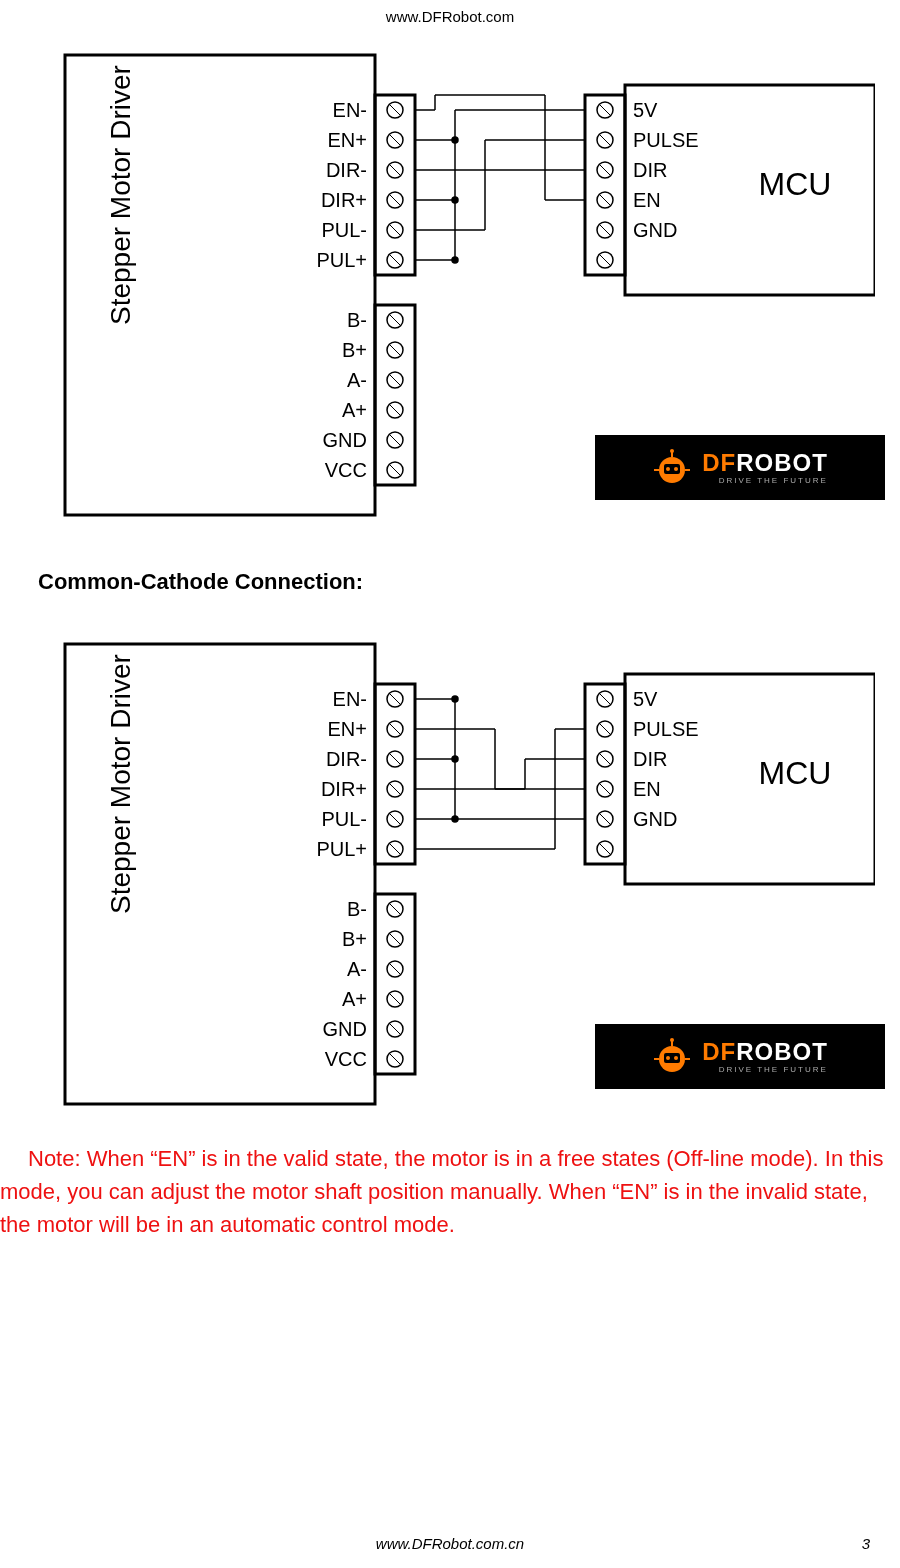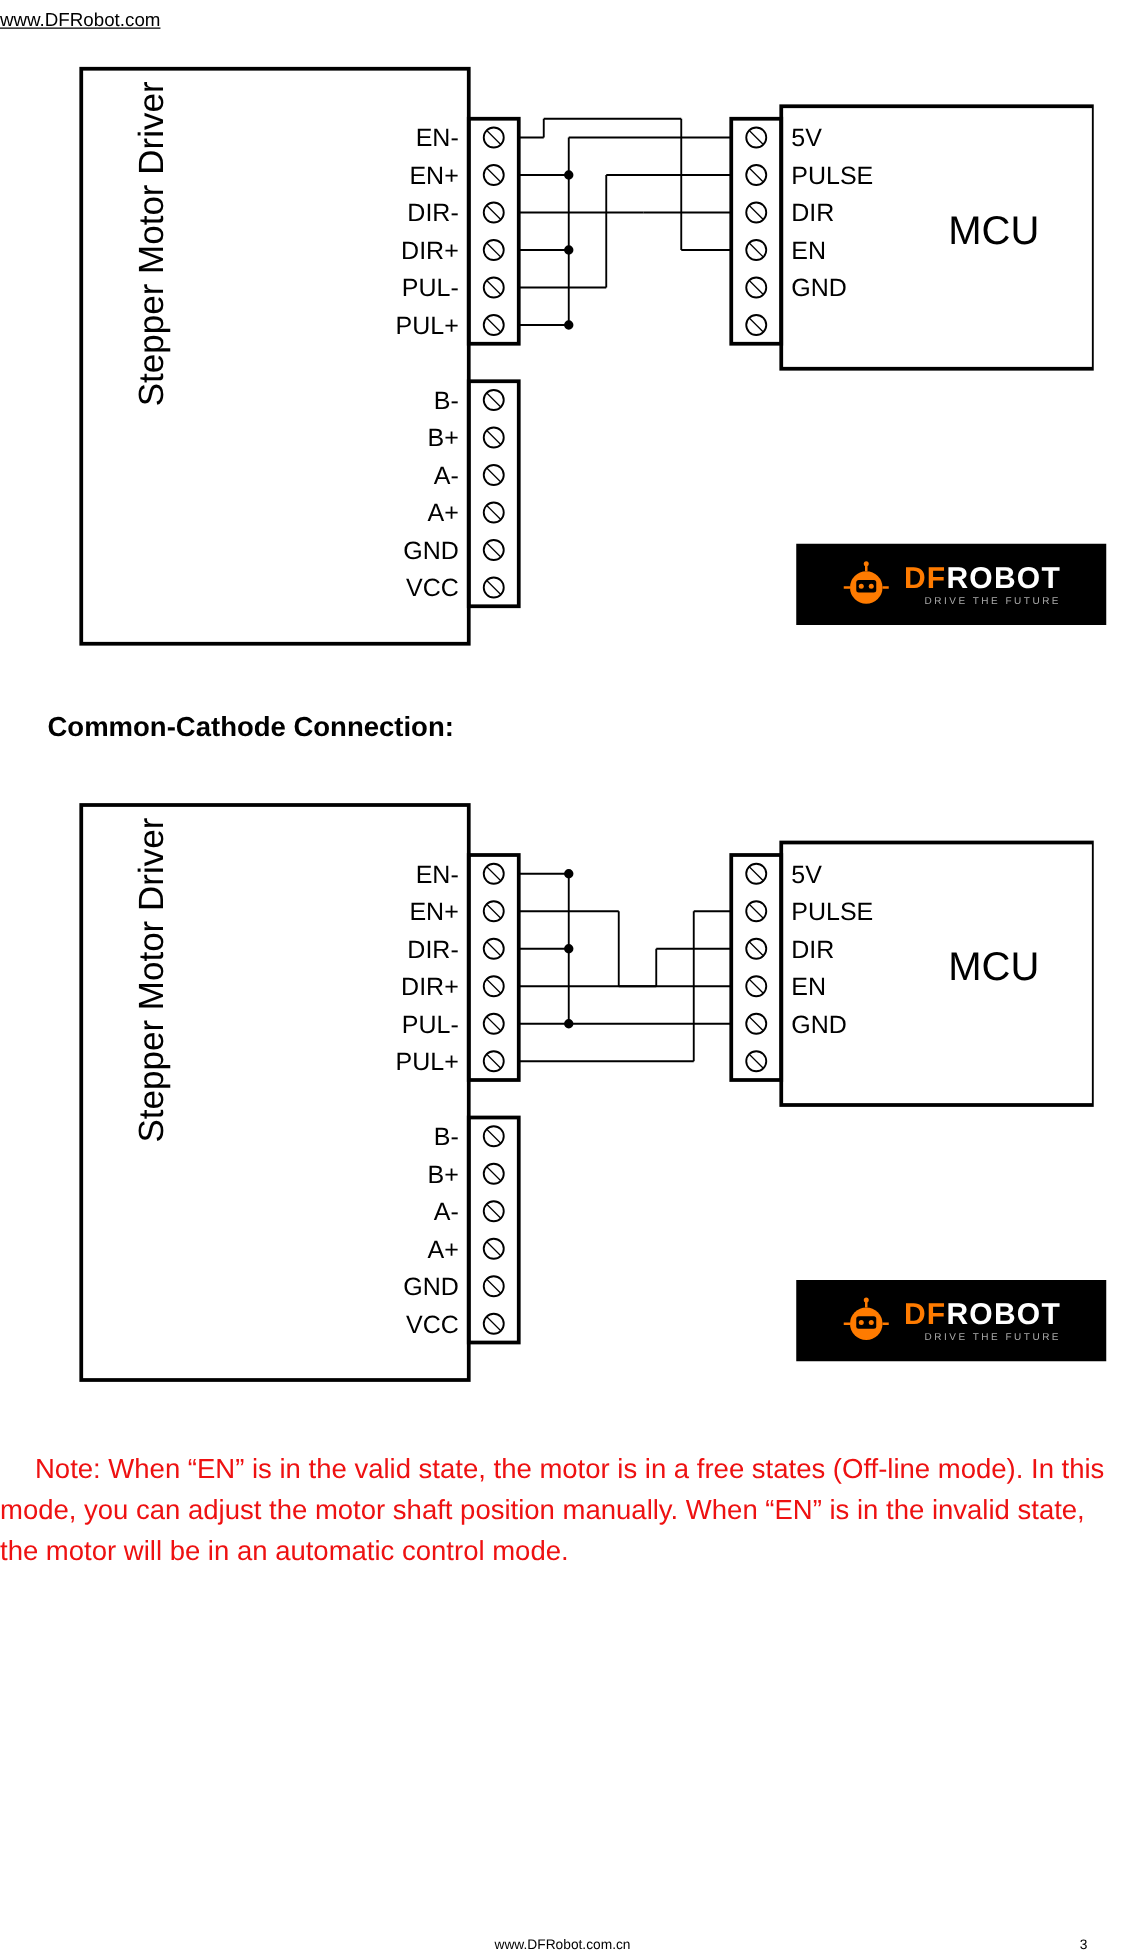--- a/index.html
+++ b/index.html
@@ -5,33 +5,32 @@
   * { box-sizing: border-box; margin: 0; padding: 0; }
   body {
     width: 900px;
     height: 1568px;
     background: #fff;
     font-family: "Segoe UI", Arial, sans-serif;
     position: relative;
     color: #000;
   }
   .header-url {
-    text-align: left;
+    text-align: center;
     font-size: 15px;
     padding-top: 8px;
-    text-decoration: underline;
   }
   .diagram {
     position: relative;
     margin: 20px auto 0 auto;
   }
   .diagram svg { display: block; }
   .logo-box {
     position: absolute;
-    width: 248px;
+    width: 290px;
     height: 65px;
     background: #000;
     display: flex;
     align-items: center;
     justify-content: center;
     gap: 10px;
   }
   .logo-icon {
     width: 40px;
     height: 40px;
@@ -53,28 +52,29 @@
     margin-top: 40px;
   }
   .body-para {
     margin-top: 6px;
   }
   .body-para .indent { display: inline-block; width: 50px; }
   .note {
     color: #e11;
     font-size: 22px;
     line-height: 1.5;
-    margin-top: 44px;
+    margin-top: 28px;
   }
   .note .indent { display: inline-block; width: 28px; }
   .footer {
     position: absolute;
-    bottom: 6px;
+    bottom: 16px;
     width: 100%;
-    font-size: 11px;
+    font-size: 15px;
+    font-style: italic;
   }
   .footer-url { text-align: center; }
   .footer-page { position: absolute; right: 30px; bottom: 0; }
   
   .pin-label { font-family: Arial, sans-serif; font-size: 20px; }
   .vtext { font-family: Arial, sans-serif; font-size: 28px; }
   .mcu-text { font-family: Arial, sans-serif; font-size: 32px; }
 </style>
 </head>
 <body>

